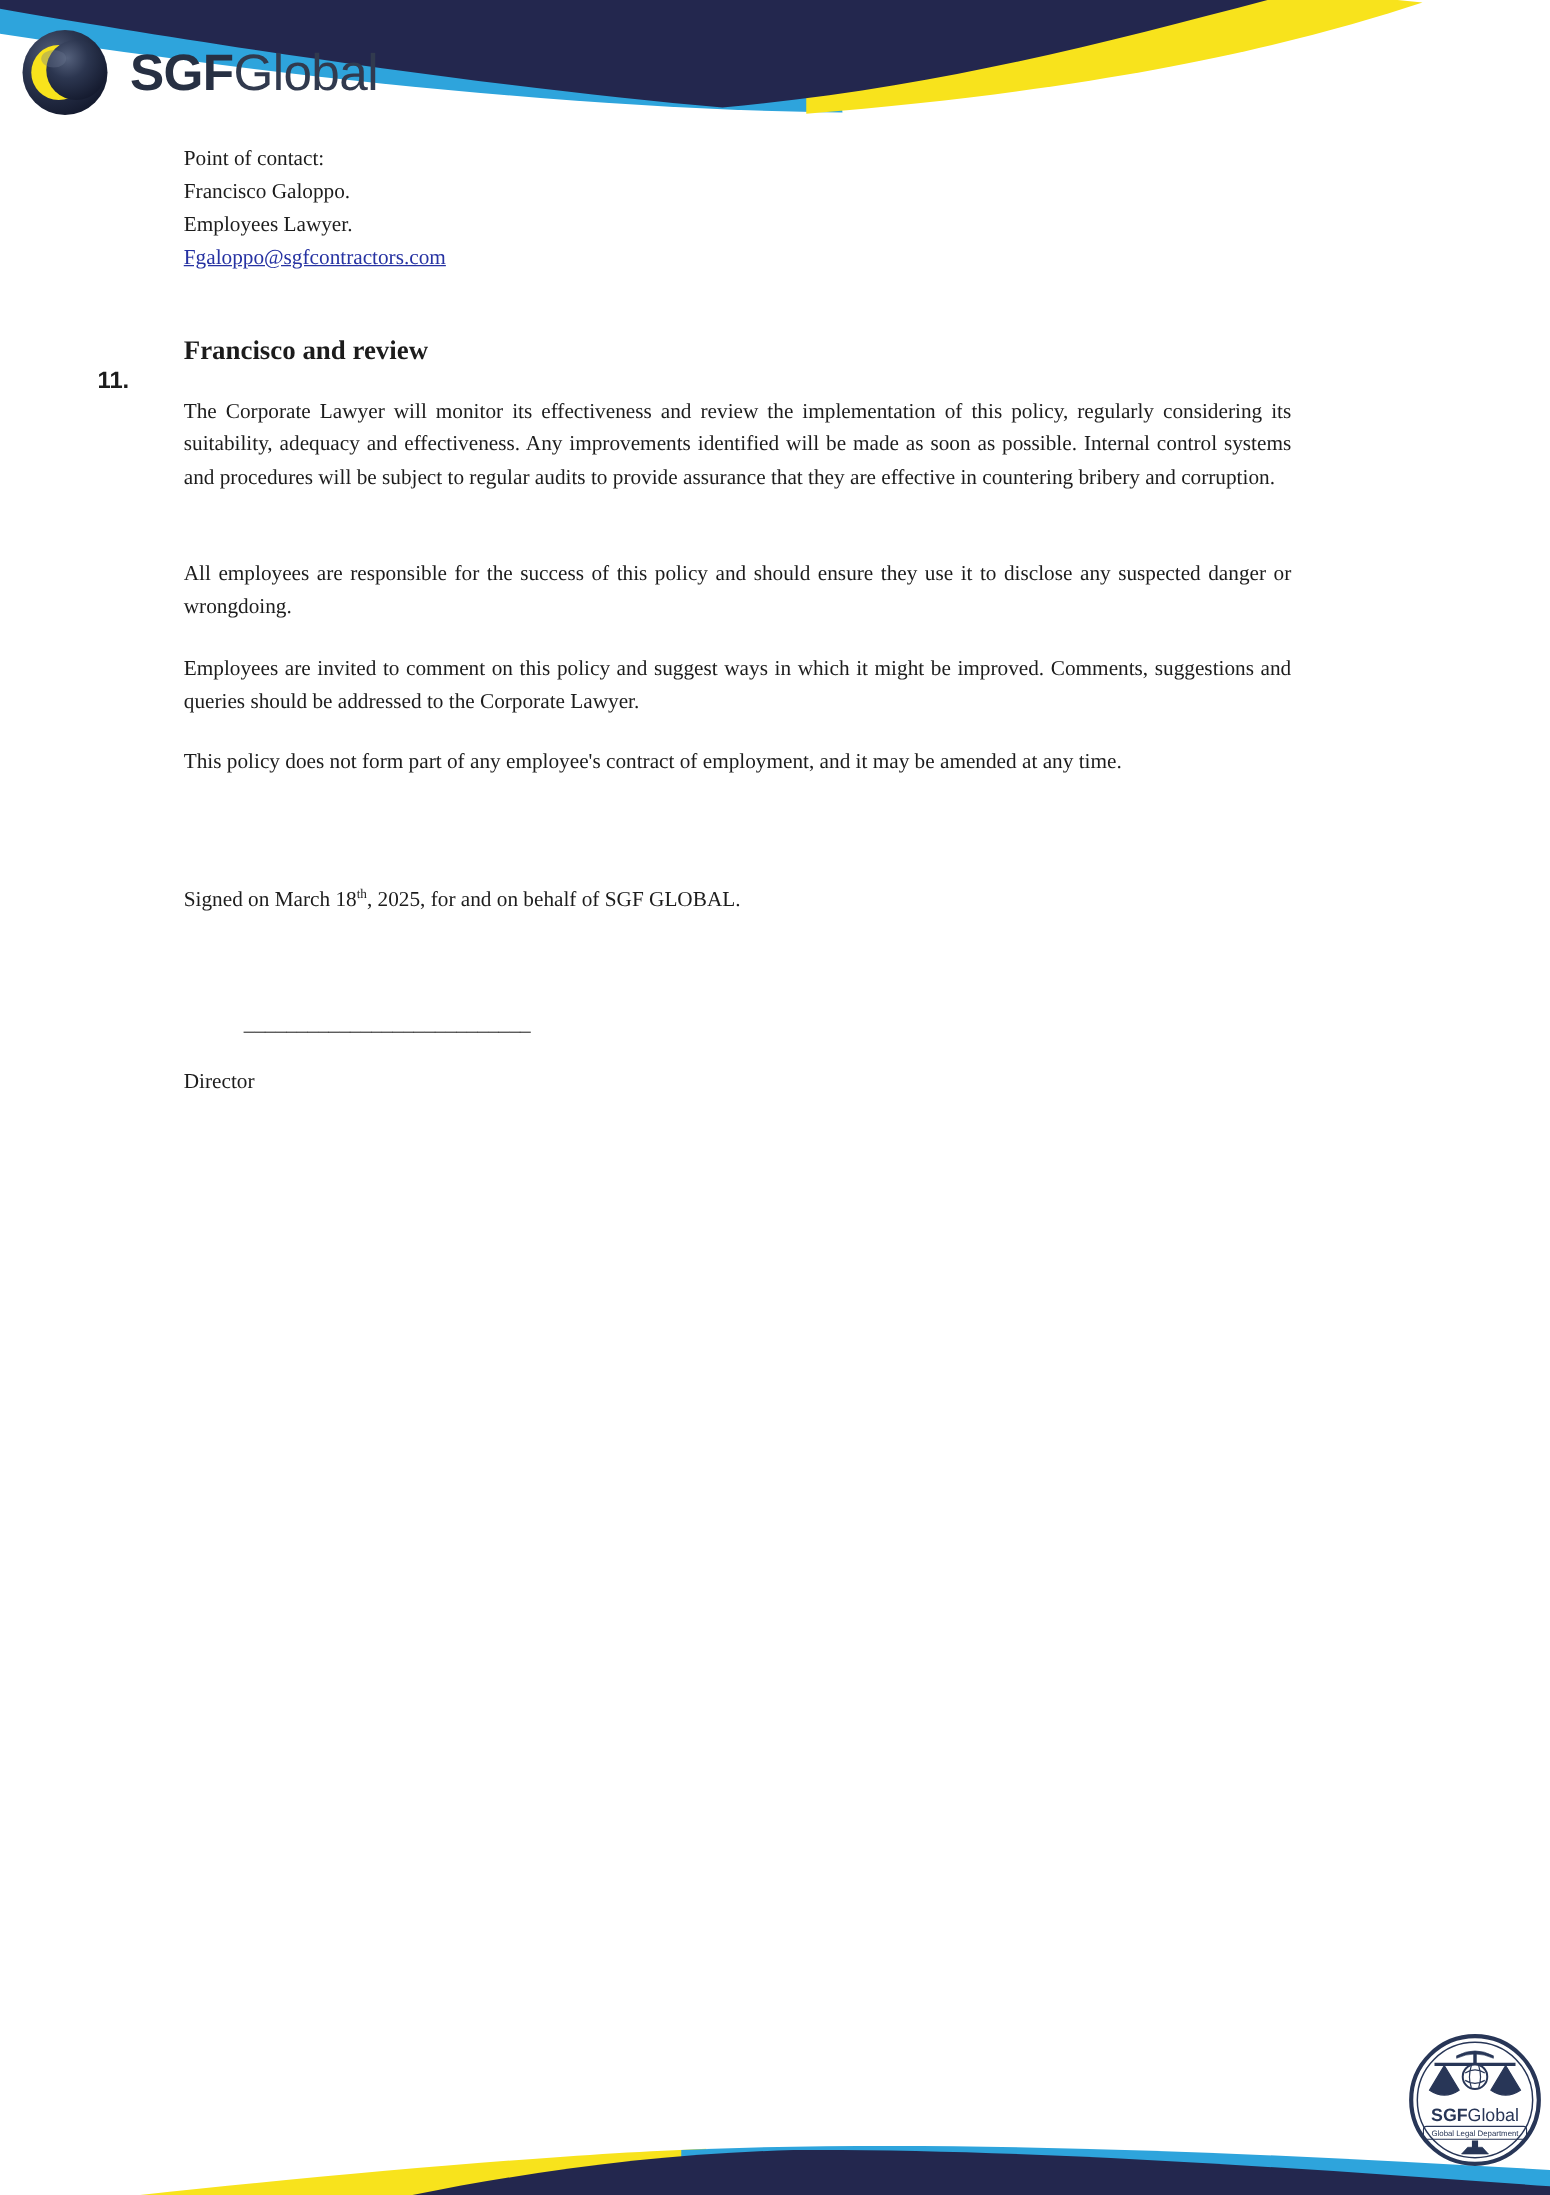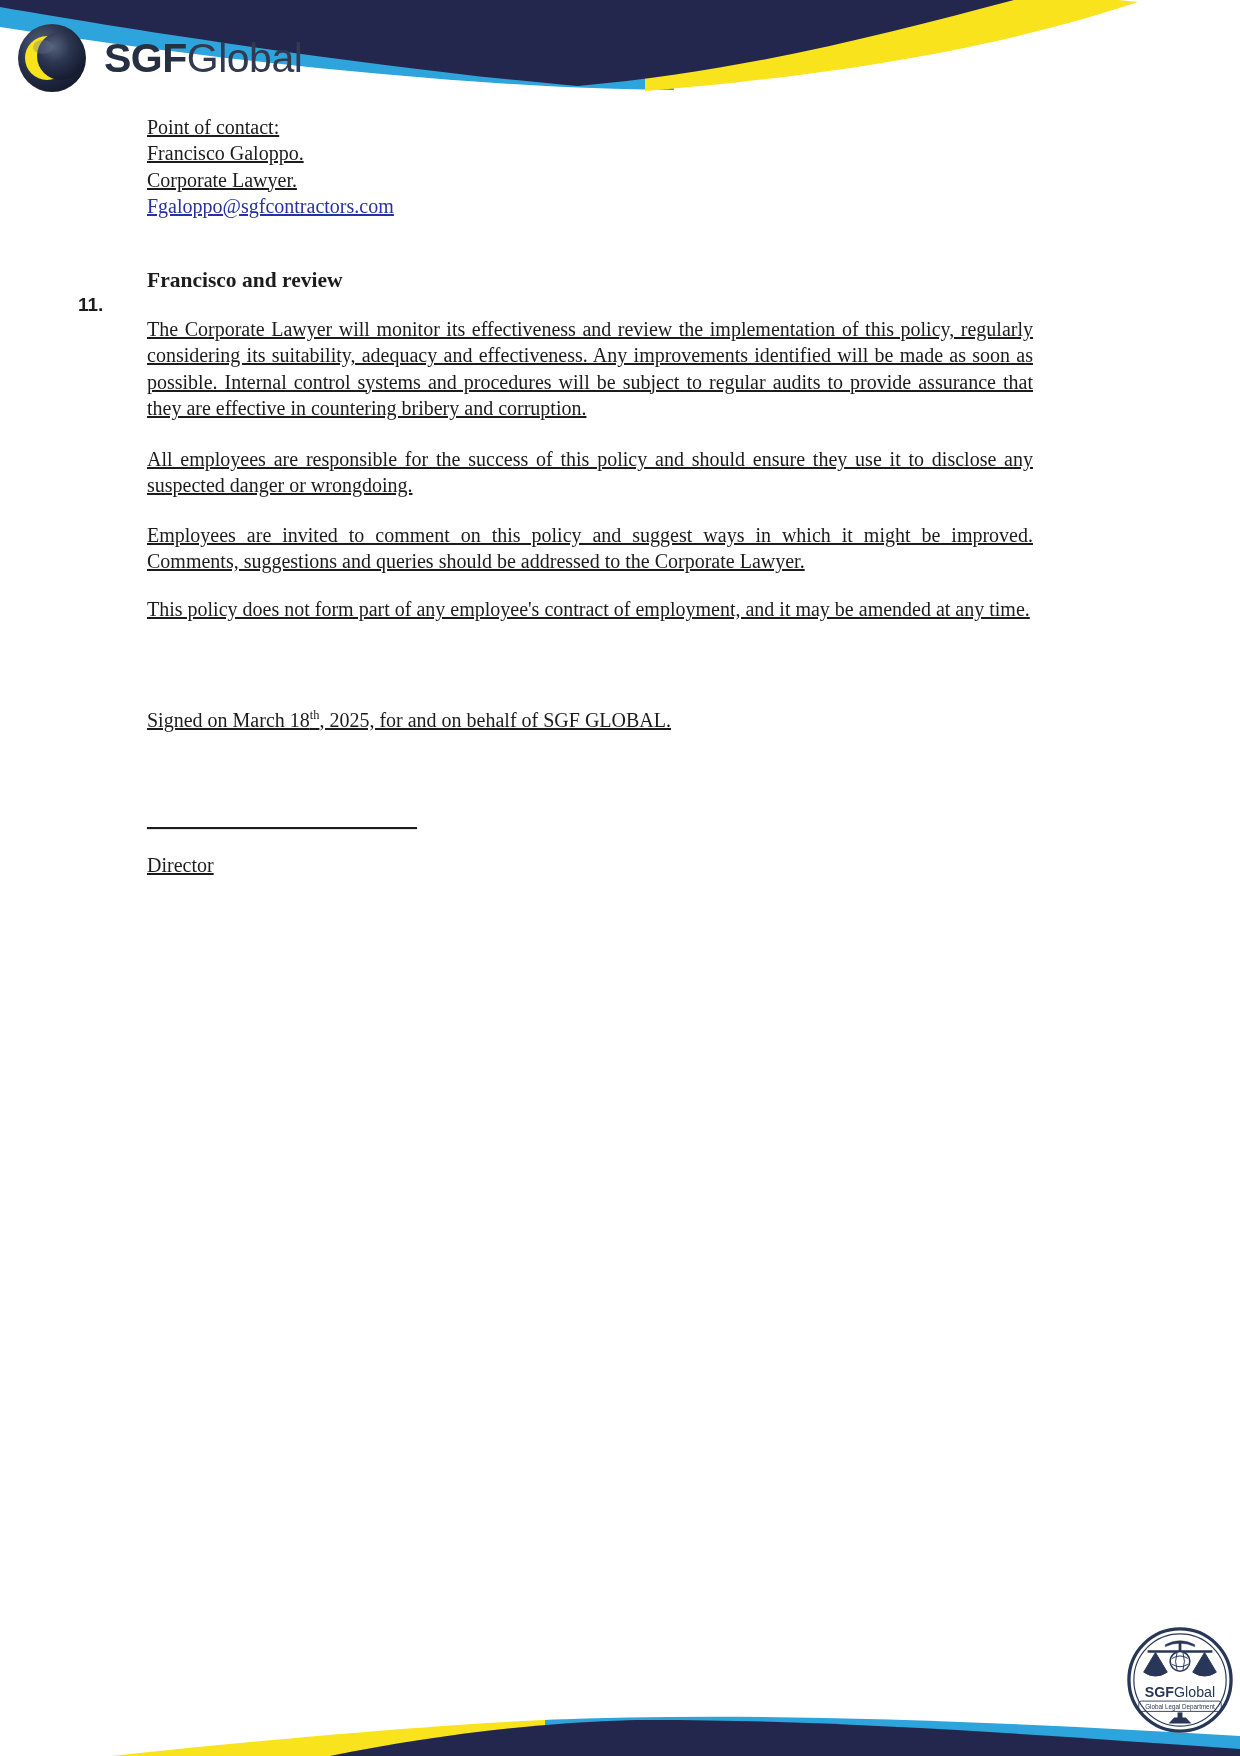--- a/index.html
+++ b/index.html
@@ -14,31 +14,31 @@
   #footer-wave{bottom:0;height:60px;z-index:1;}
   .f-navy{fill:var(--navy,#23274E);}
   .f-blue{fill:var(--blue,#2EA4DC);}
   .f-yellow{fill:var(--yellow,#F8E31C);}
   
   .logo{position:absolute;top:22px;left:16px;display:flex;align-items:center;gap:16px;z-index:2;}
   .logo-word{font-family:"Liberation Sans", sans-serif;font-size:41px;letter-spacing:-0.5px;color:#273043;}
   .logo-word b{font-weight:700;}
   .logo-word span.light{font-weight:400;color:#313a4e;}
   
-  .block{position:absolute;left:147px;width:886px;font-size:20px;line-height:26.3px;text-decoration:underline;}
+  .block{position:absolute;left:147px;width:886px;font-size:17px;line-height:26.3px;}
   .just{text-align:justify;}
   a.email{color:var(--link,#2632A2);text-decoration:underline;}
   .heading-row{position:absolute;top:268px;left:0;width:1240px;}
   .heading-num{
     position:absolute;left:78px;top:2px;
     font-family:"Liberation Sans", sans-serif;font-weight:700;font-size:19px;margin-top:24px;
   }
   .heading-title{position:absolute;left:147px;top:0;font-weight:700;font-size:21.5px;}
   sup.ord{font-size:0.62em;vertical-align:super;line-height:0;}
-  .sig-rule{letter-spacing:0;}
+  .sig-rule{letter-spacing:0;margin-left:48px;}
   
   .seal{position:absolute;left:1126px;top:1626px;width:108px;height:108px;z-index:3;}
   .seal svg{display:block;}
   .seal-text{font-family:"Liberation Sans", sans-serif;}
 </style>
 </head>
 <body>
 
 <svg id="header-wave" class="wave" viewBox="0 0 1240 100" preserveAspectRatio="none" aria-hidden="true">
   <path class="f-blue" d="M0,0 H660 L674,90 C460,88 200,58 0,27 Z"></path>
@@ -61,21 +61,21 @@
     <ellipse cx="27" cy="25" rx="10" ry="7" fill="#6b7590" opacity="0.35"></ellipse>
   </svg>
   <div class="logo-word">
     <b>SGF</b><span class="light">Global</span>
   </div>
 </div>
 
 <div class="block" style="top:114px;">
   <div>Point of contact:</div>
   <div>Francisco Galoppo.</div>
-  <div>Corporate Lawyer.</div>
+  <div>Employees Lawyer.</div>
   <div><a class="email" href="#">Fgaloppo@sgfcontractors.com</a></div>
 </div>
 
 <div class="heading-row">
   <span class="heading-num">11.</span>
   <span class="heading-title">Francisco and review</span>
 </div>
 
 <div class="block just" style="top:316px;">The Corporate Lawyer will monitor its effectiveness and review the implementation of this policy, regularly considering its suitability, adequacy and effectiveness. Any improvements identified will be made as soon as possible. Internal control systems and procedures will be subject to regular audits to provide assurance that they are effective in countering bribery and corruption.</div>
 <div class="block just" style="top:446px;">All employees are responsible for the success of this policy and should ensure they use it to disclose any suspected danger or wrongdoing.</div>

